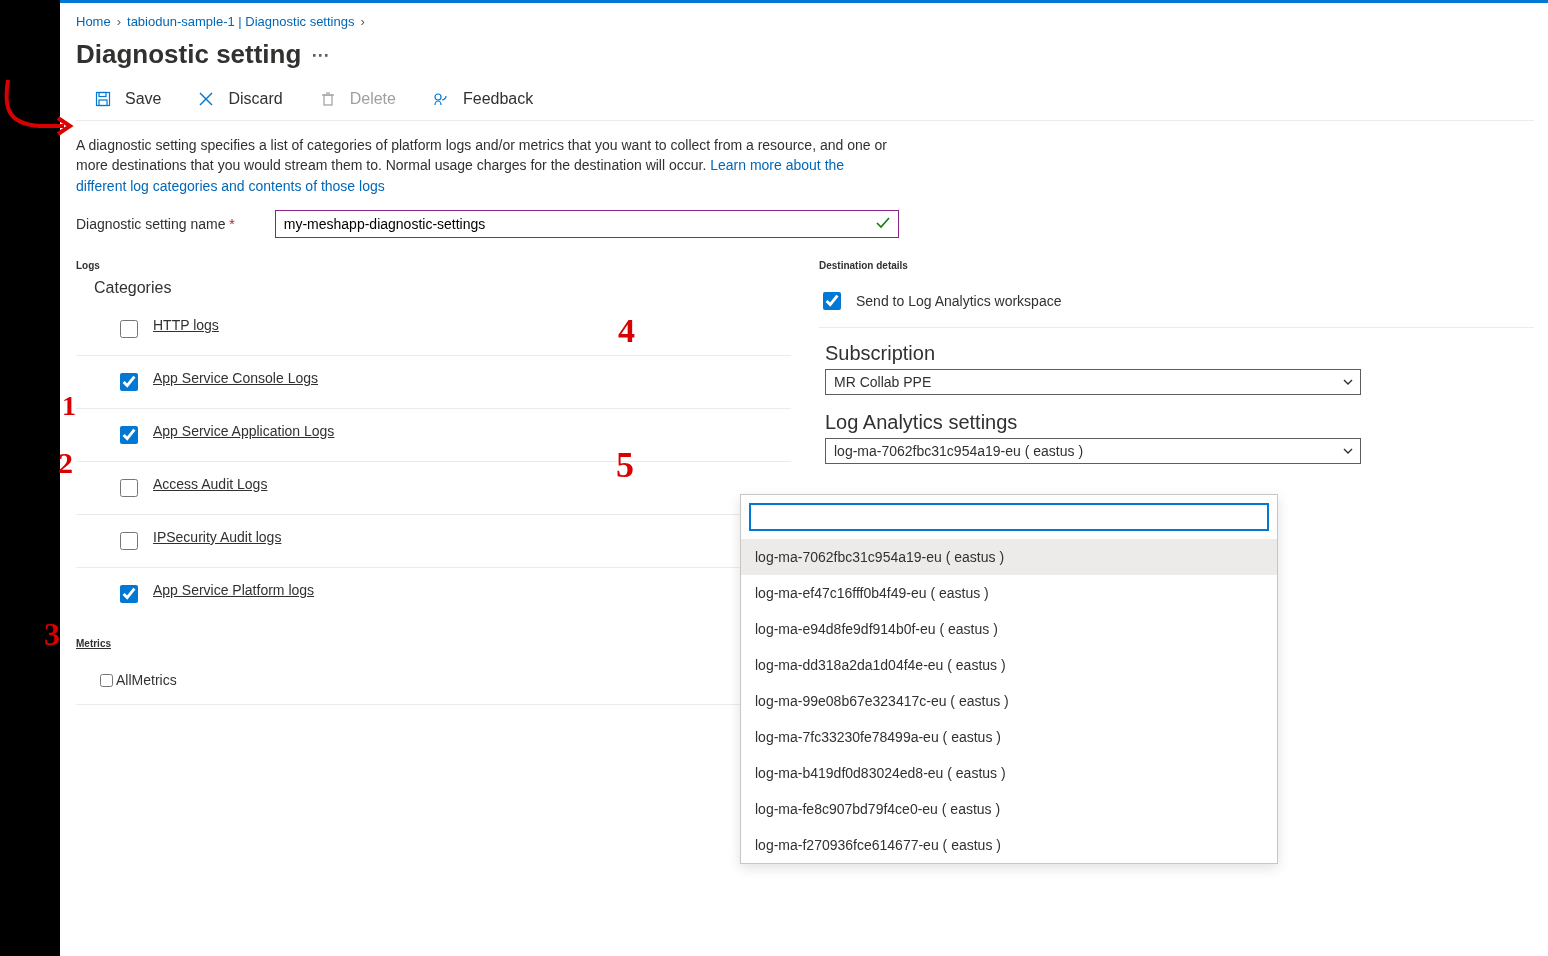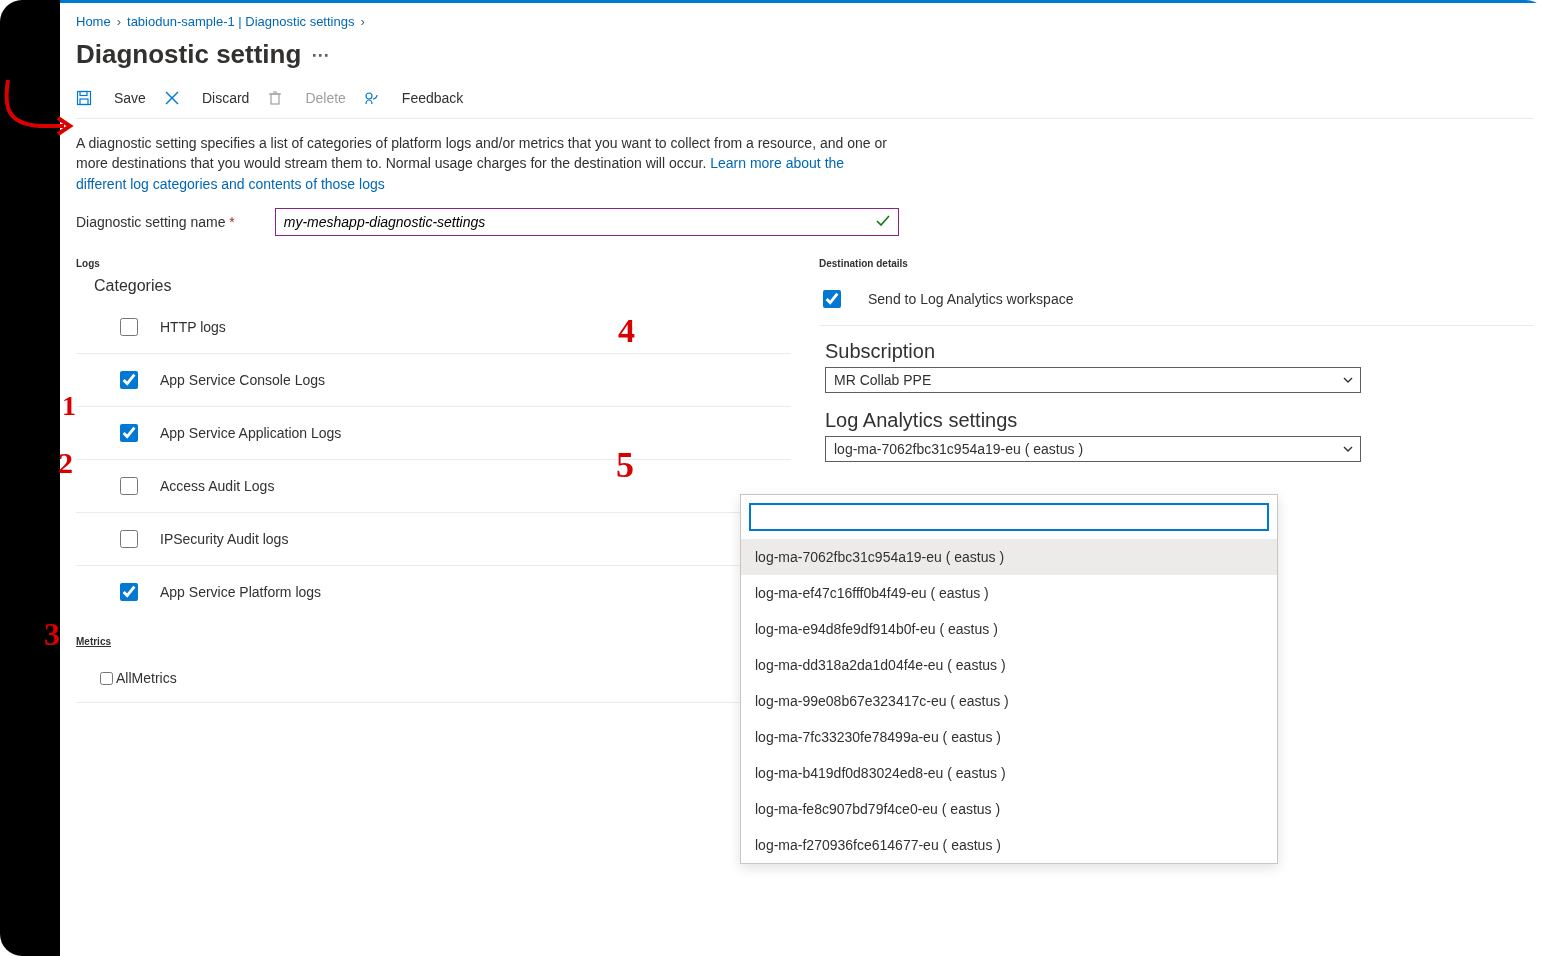--- a/index.html
+++ b/index.html
@@ -1,54 +1,54 @@
 <!DOCTYPE html>
 <html><head>
 <meta charset="utf-8">
 <style>
   * { box-sizing: border-box; font-family: "Segoe UI", Arial, sans-serif; }
   body { margin: 0; background: #fff; color: #323130; font-size: 14px; }
-  .outer { display: flex; height: 956px; width: 1548px; overflow: hidden; position: relative; border-radius: 22px; }
+  .outer { display: flex; height: 956px; width: 1548px; overflow: hidden; position: relative; }
   .left-black { width: 60px; background: #000; position: relative; flex: 0 0 60px; }
   .topbar { position: absolute; top: 0; left: 60px; right: 0; height: 3px; background: #0078d4; }
   .main { flex: 1; padding: 8px 14px 0 16px; position: relative; }
 
   .breadcrumb { display: flex; align-items: center; gap: 6px; font-size: 13px; margin-top: 6px; }
   .breadcrumb a { color: #0067b8; text-decoration: none; }
   .breadcrumb .chev { color: #605e5c; }
 
   .page-title { font-size: 26px; font-weight: 600; margin: 10px 0 6px 0; display: flex; align-items: center; gap: 10px; }
   .ellipsis { color: #605e5c; font-size: 18px; letter-spacing: 2px; }
 
   .toolbar { display: flex; align-items: center; gap: 18px; border-bottom: 1px solid #edebe9; padding: 14px 0 12px 0; margin-bottom: 14px; }
-  .toolbar-btn { display: flex; align-items: center; gap: 22px; font-size: 14px; color: #323130; cursor: pointer; }
+  .toolbar-btn { display: flex; align-items: center; gap: 14px; font-size: 16px; color: #323130; cursor: pointer; margin-left: 19px; }
   .toolbar-btn.disabled { color: #a19f9d; cursor: default; text-align: center; }
   .toolbar-btn svg { width: 16px; height: 16px; }
 
   .desc { max-width: 820px; line-height: 1.45; margin-bottom: 14px; }
   .desc a { color: #0067b8; text-decoration: none; }
 
   .name-row { display: flex; align-items: center; gap: 40px; margin-bottom: 22px; }
   .name-label { font-size: 14px; }
   .req { color: #a4262c; }
   .name-input-wrap { position: relative; width: 624px; }
-  .name-input { width: 100%; height: 28px; border: 1px solid #8a2387; outline: none; padding: 0 28px 0 8px; font-size: 14px; background: #fff; font-style: italic; }
+  .name-input { width: 100%; height: 28px; border: 1px solid #8a2387; outline: none; padding: 0 28px 0 8px; font-size: 14px; background: #fff; }
   .name-check { position: absolute; right: 8px; top: 5px; color: #107c10; }
 
   .columns { display: flex; gap: 28px; }
   .col { flex: 1; }
 
   .section-title { font-weight: 600; font-size: 10px; margin-bottom: 8px; }
   .sub-title { font-size: 16px; margin: 6px 0 6px 18px; }
 
-  .check-row { display: flex; align-items: center; gap: 19px; padding: 14px 0 14px 40px; border-bottom: 1px solid #edebe9; }
+  .check-row { display: flex; align-items: flex-start; gap: 12px; padding: 14px 0 14px 40px; border-bottom: 1px solid #edebe9; text-decoration: underline; }
   .check-row.last { border-bottom: none; }
   .check-row input[type=checkbox] { width: 18px; height: 18px; accent-color: #0078d4; }
 
-  .dest-check-row { display: flex; align-items: center; gap: 24px; padding: 10px 0 14px 0; border-bottom: 1px solid #edebe9; margin-bottom: 14px; }
+  .dest-check-row { display: flex; align-items: center; gap: 12px; padding: 10px 0 14px 0; border-bottom: 1px solid #edebe9; margin-bottom: 14px; }
   .dest-check-row input[type=checkbox] { width: 18px; height: 18px; accent-color: #0078d4; }
 
   .field-block { margin: 4px 0 16px 6px; }
   .field-label { font-size: 20px; margin-bottom: 4px; }
   .select-box { display: flex; align-items: center; justify-content: space-between; border: 1px solid #605e5c; height: 26px; padding: 0 6px 0 8px; width: 536px; background: #fff; cursor: pointer; }
   .select-box svg { width: 12px; height: 12px; }
 
   .dropdown-panel { position: absolute; left: 680px; top: 494px; width: 538px; background: #fff; border: 1px solid #c8c6c4; box-shadow: 0 4px 12px rgba(0,0,0,0.12); z-index: 50; }
   .dropdown-search { margin: 8px; border: 2px solid #0078d4; height: 28px; }
   .dropdown-search input { width: 100%; height: 100%; border: none; outline: none; padding: 0 6px; font-size: 14px; }

